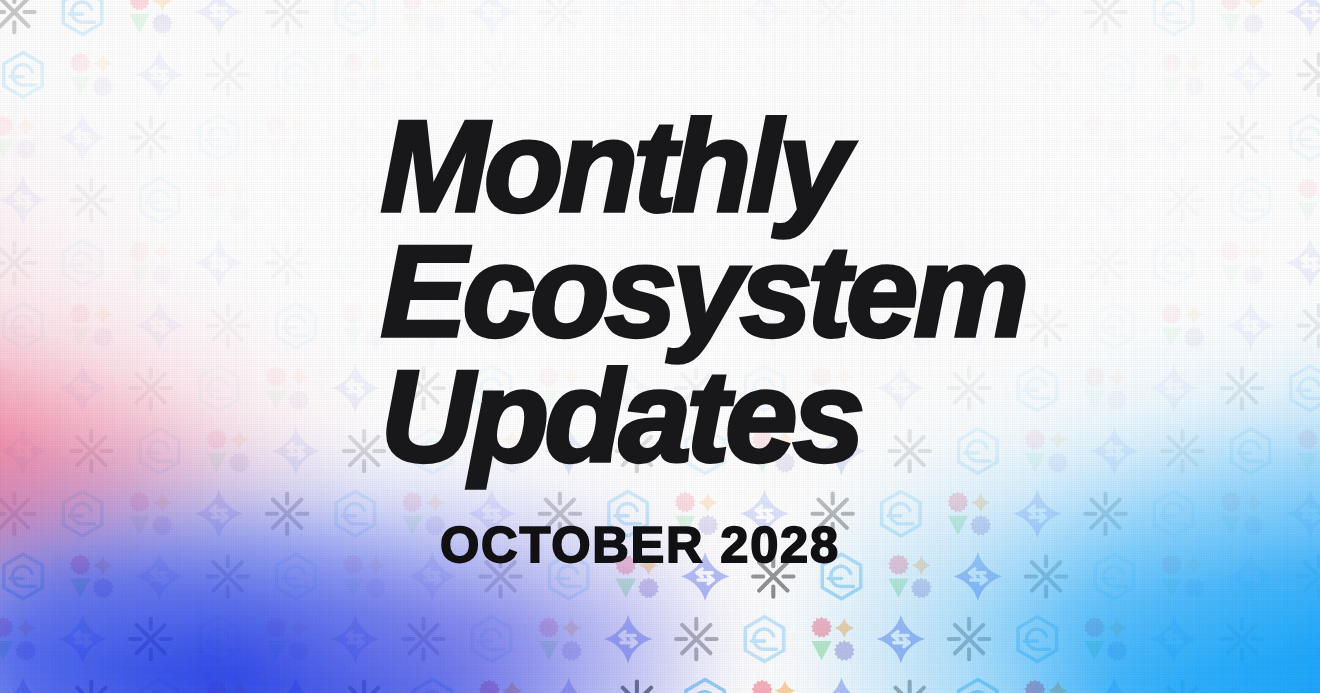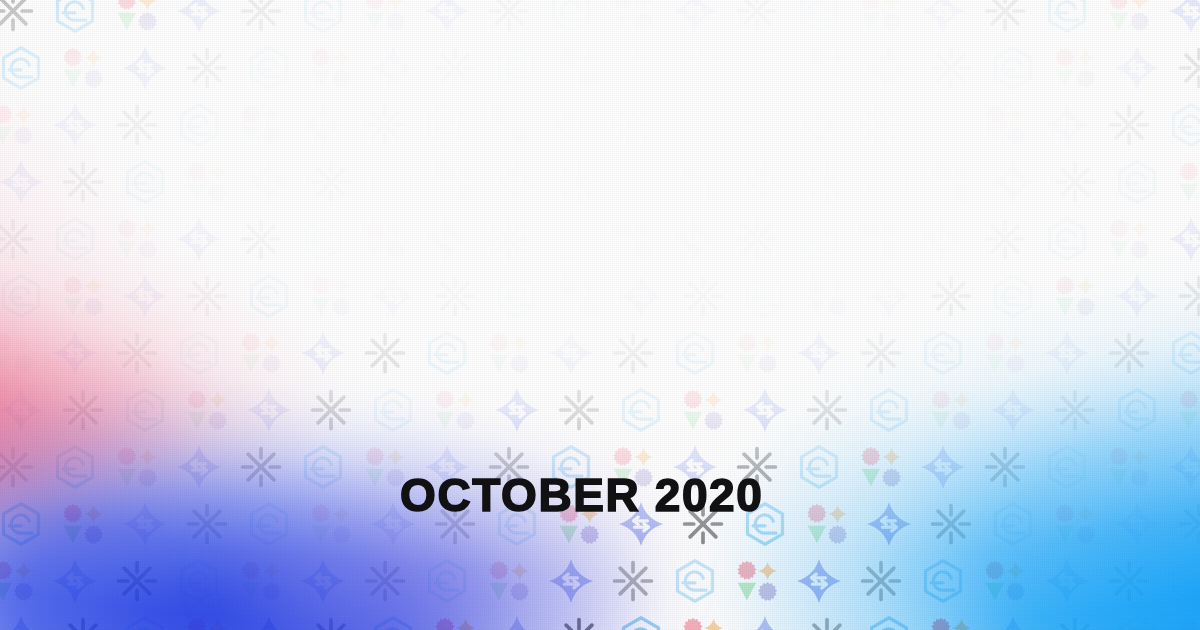--- a/index.html
+++ b/index.html
@@ -2446,16 +2446,21 @@
     <div class="blob blob-crimson"></div>
     <div class="blob blob-blue"></div>
     <div class="blob blob-violet"></div>
     <div class="blob blob-cyan"></div>
     <div class="blob blob-cyan2"></div>
   </div>
 
   <div id="glow"></div>
   <div id="grain"></div>
 
+  <div id="text-block">
+    <h1 id="title">Monthly
+Ecosystem
+Updates</h1>
+  </div>
 
-  <p id="subtitle">OCTOBER 2020</p>
+  <p id="subtitle">OCTOBER 2028</p>
 
 </div>
 
 </body></html>

